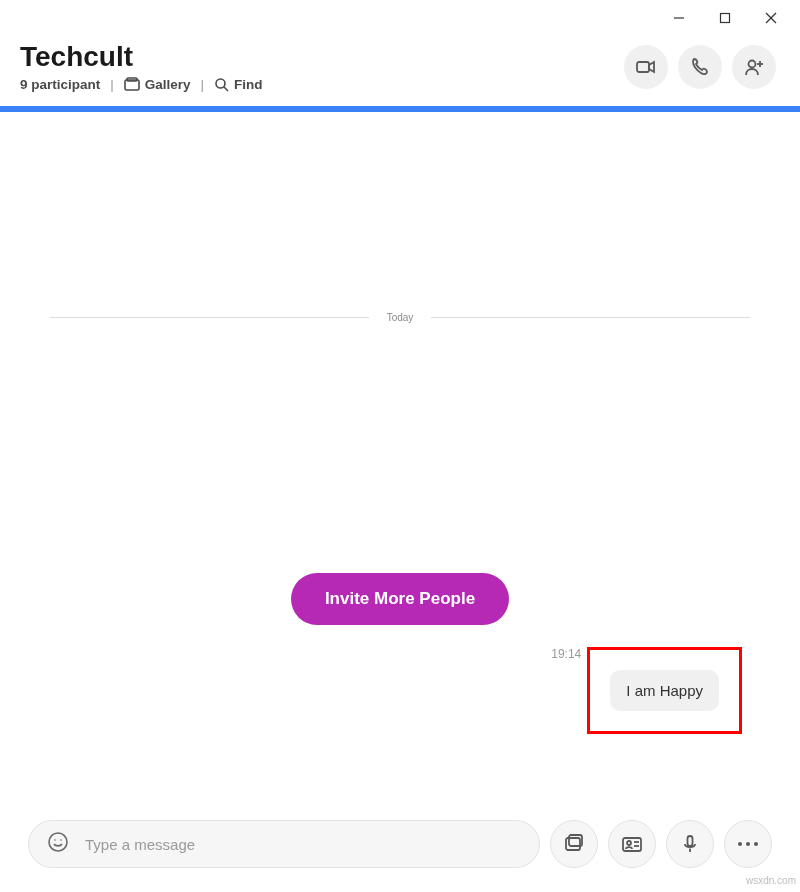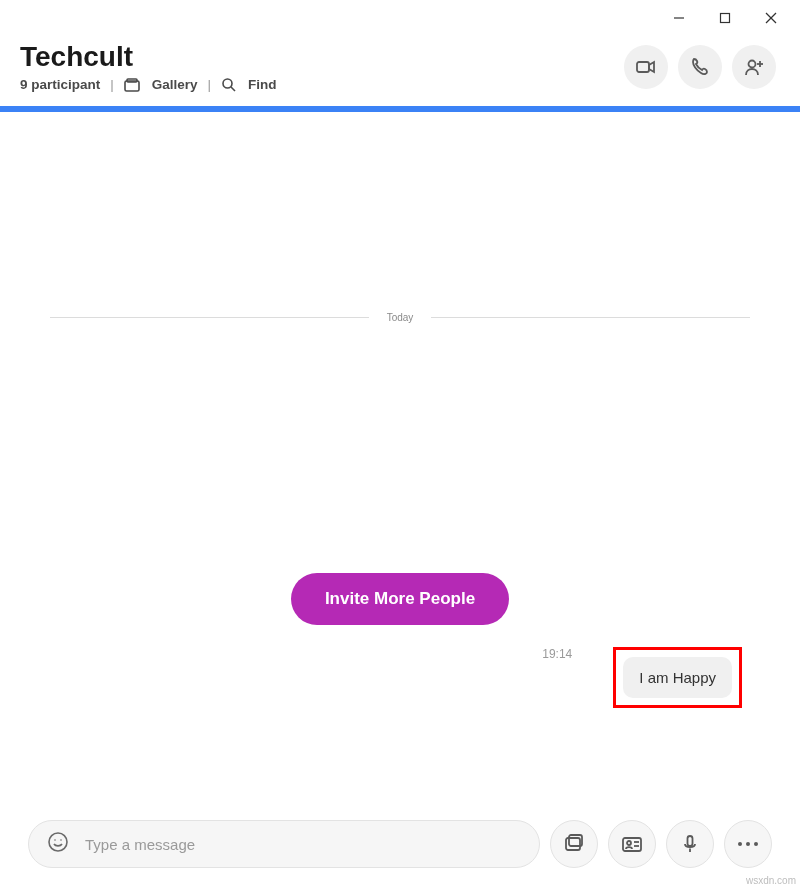--- a/index.html
+++ b/index.html
@@ -10,37 +10,37 @@
   .titlebar { height:36px; display:flex; justify-content:flex-end; align-items:center; padding-right:6px; }
   .win-btn { width:46px; height:30px; display:flex; align-items:center; justify-content:center; }
   .win-btn svg { stroke:#333; stroke-width:1.2; fill:none; }
 
   
   .header { display:flex; justify-content:space-between; align-items:center; padding:6px 24px 14px 20px; border-bottom:6px solid #3b82f6; }
   .hleft { display:flex; flex-direction:column; gap:4px; }
   .chat-title { font-size:28px; font-weight:700; color:#1a1a1a; line-height:1.1; }
   .subrow { display:flex; align-items:center; gap:6px; font-size:13.5px; color:#4a4a4a; font-weight:600; }
   .subrow .sep { color:#9a9a9a; padding:0 4px; font-weight:400; }
-  .subrow .lnk { display:flex; align-items:flex-end; gap:12px; cursor:pointer; }
+  .subrow .lnk { display:flex; align-items:flex-start; gap:5px; cursor:pointer; }
   .subrow svg { stroke:#4a4a4a; fill:none; stroke-width:1.6; }
   .hright { display:flex; gap:10px; align-items:center; }
   .round-btn { width:44px; height:44px; border-radius:50%; background:#f0f0f0; display:flex; align-items:center; justify-content:center; cursor:pointer; }
   .round-btn svg { stroke:#5a5a5a; fill:none; stroke-width:1.8; }
 
   
   .conv { flex:1; display:flex; flex-direction:column; position:relative; padding:0 50px; }
   .divider-row { display:flex; align-items:center; gap:18px; margin-top:200px; }
   .divider-row .line { flex:1; height:1px; background:#dcdcdc; }
   .divider-row .label { font-size:10px; color:#8a8a8a; }
 
   .invite-btn { align-self:center; margin-top:250px; background:#b529b5; color:#ffffff; font-size:17px; font-weight:700; border:none; border-radius:999px; padding:16px 34px; cursor:pointer; }
 
   .msg-block { align-self:flex-end; margin-top:22px; margin-right:8px; display:flex; align-items:flex-start; }
   .msg-time { font-size:12px; color:#9a9a9a; margin-bottom:4px; margin-right:6px; }
-  .msg-highlight { border:3px solid #ff0000; padding:7px;margin-left:35px; }
+  .msg-highlight { border:3px solid #ff0000; padding:20px; }
   .msg-bubble { background:#f0f0f0; color:#333; font-size:15px; padding:12px 16px; border-radius:10px; }
 
   
   .composer { display:flex; align-items:center; gap:10px; padding:16px 28px 24px 28px; }
   .input-pill { flex:1; display:flex; align-items:center; background:#f6f6f6; border:1px solid #e3e3e3; border-radius:999px; height:48px; padding:0 18px; gap:14px; }
   .input-pill svg { stroke:#6a6a6a; fill:none; stroke-width:1.6; }
   .msg-input { flex:1; border:none; background:transparent; outline:none; font-size:15px; color:#222; }
   .msg-input::placeholder { color:#9a9a9a; }
   .comp-btn { width:48px; height:48px; border-radius:50%; background:#f6f6f6; border:1px solid #e3e3e3; display:flex; align-items:center; justify-content:center; cursor:pointer; }
   .comp-btn svg { stroke:#5a5a5a; fill:none; stroke-width:1.8; }

